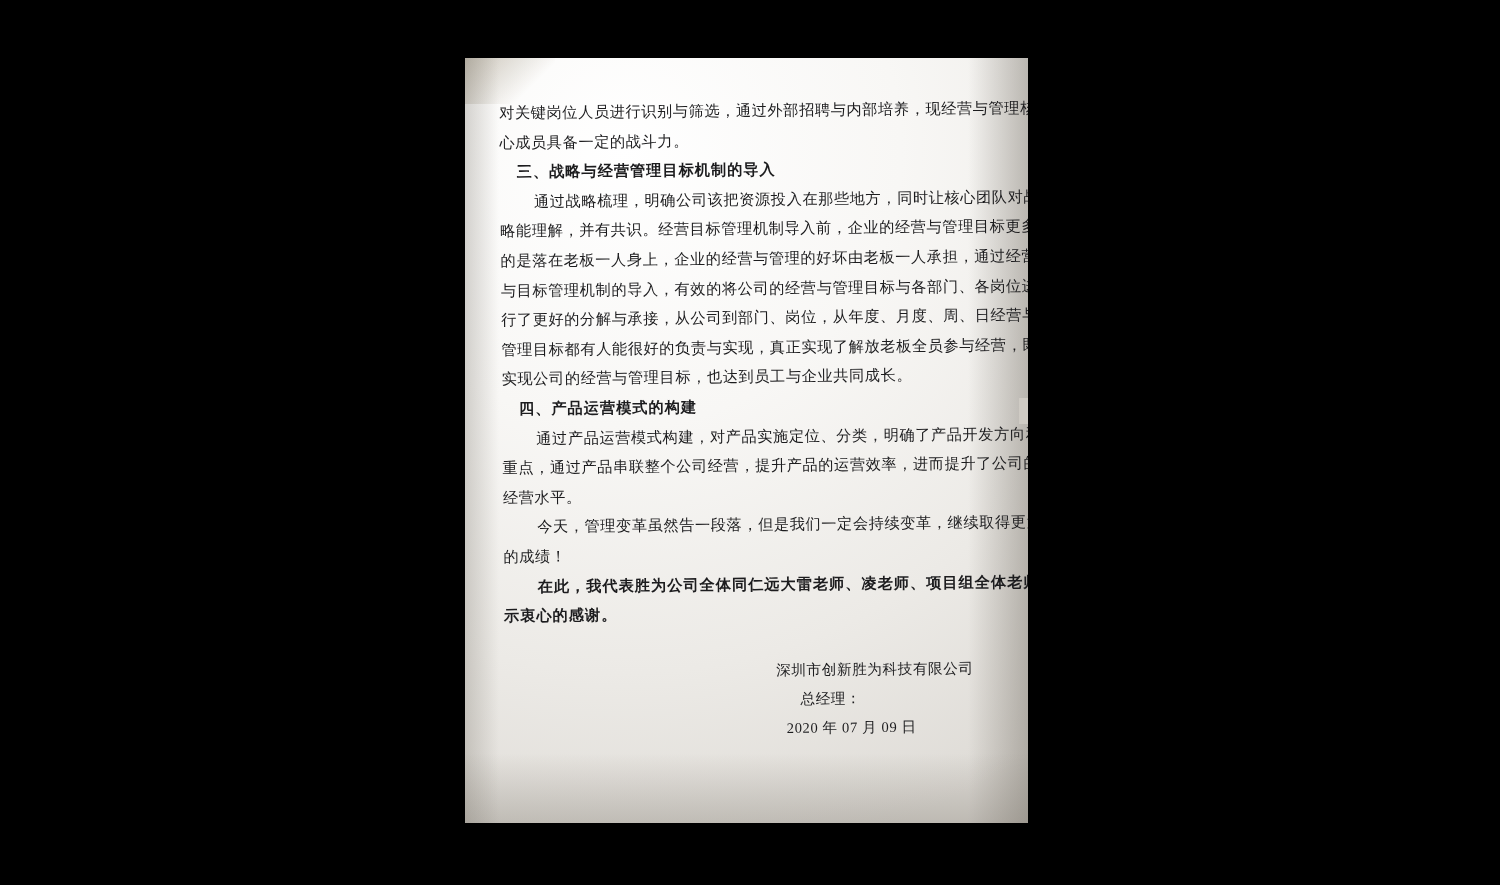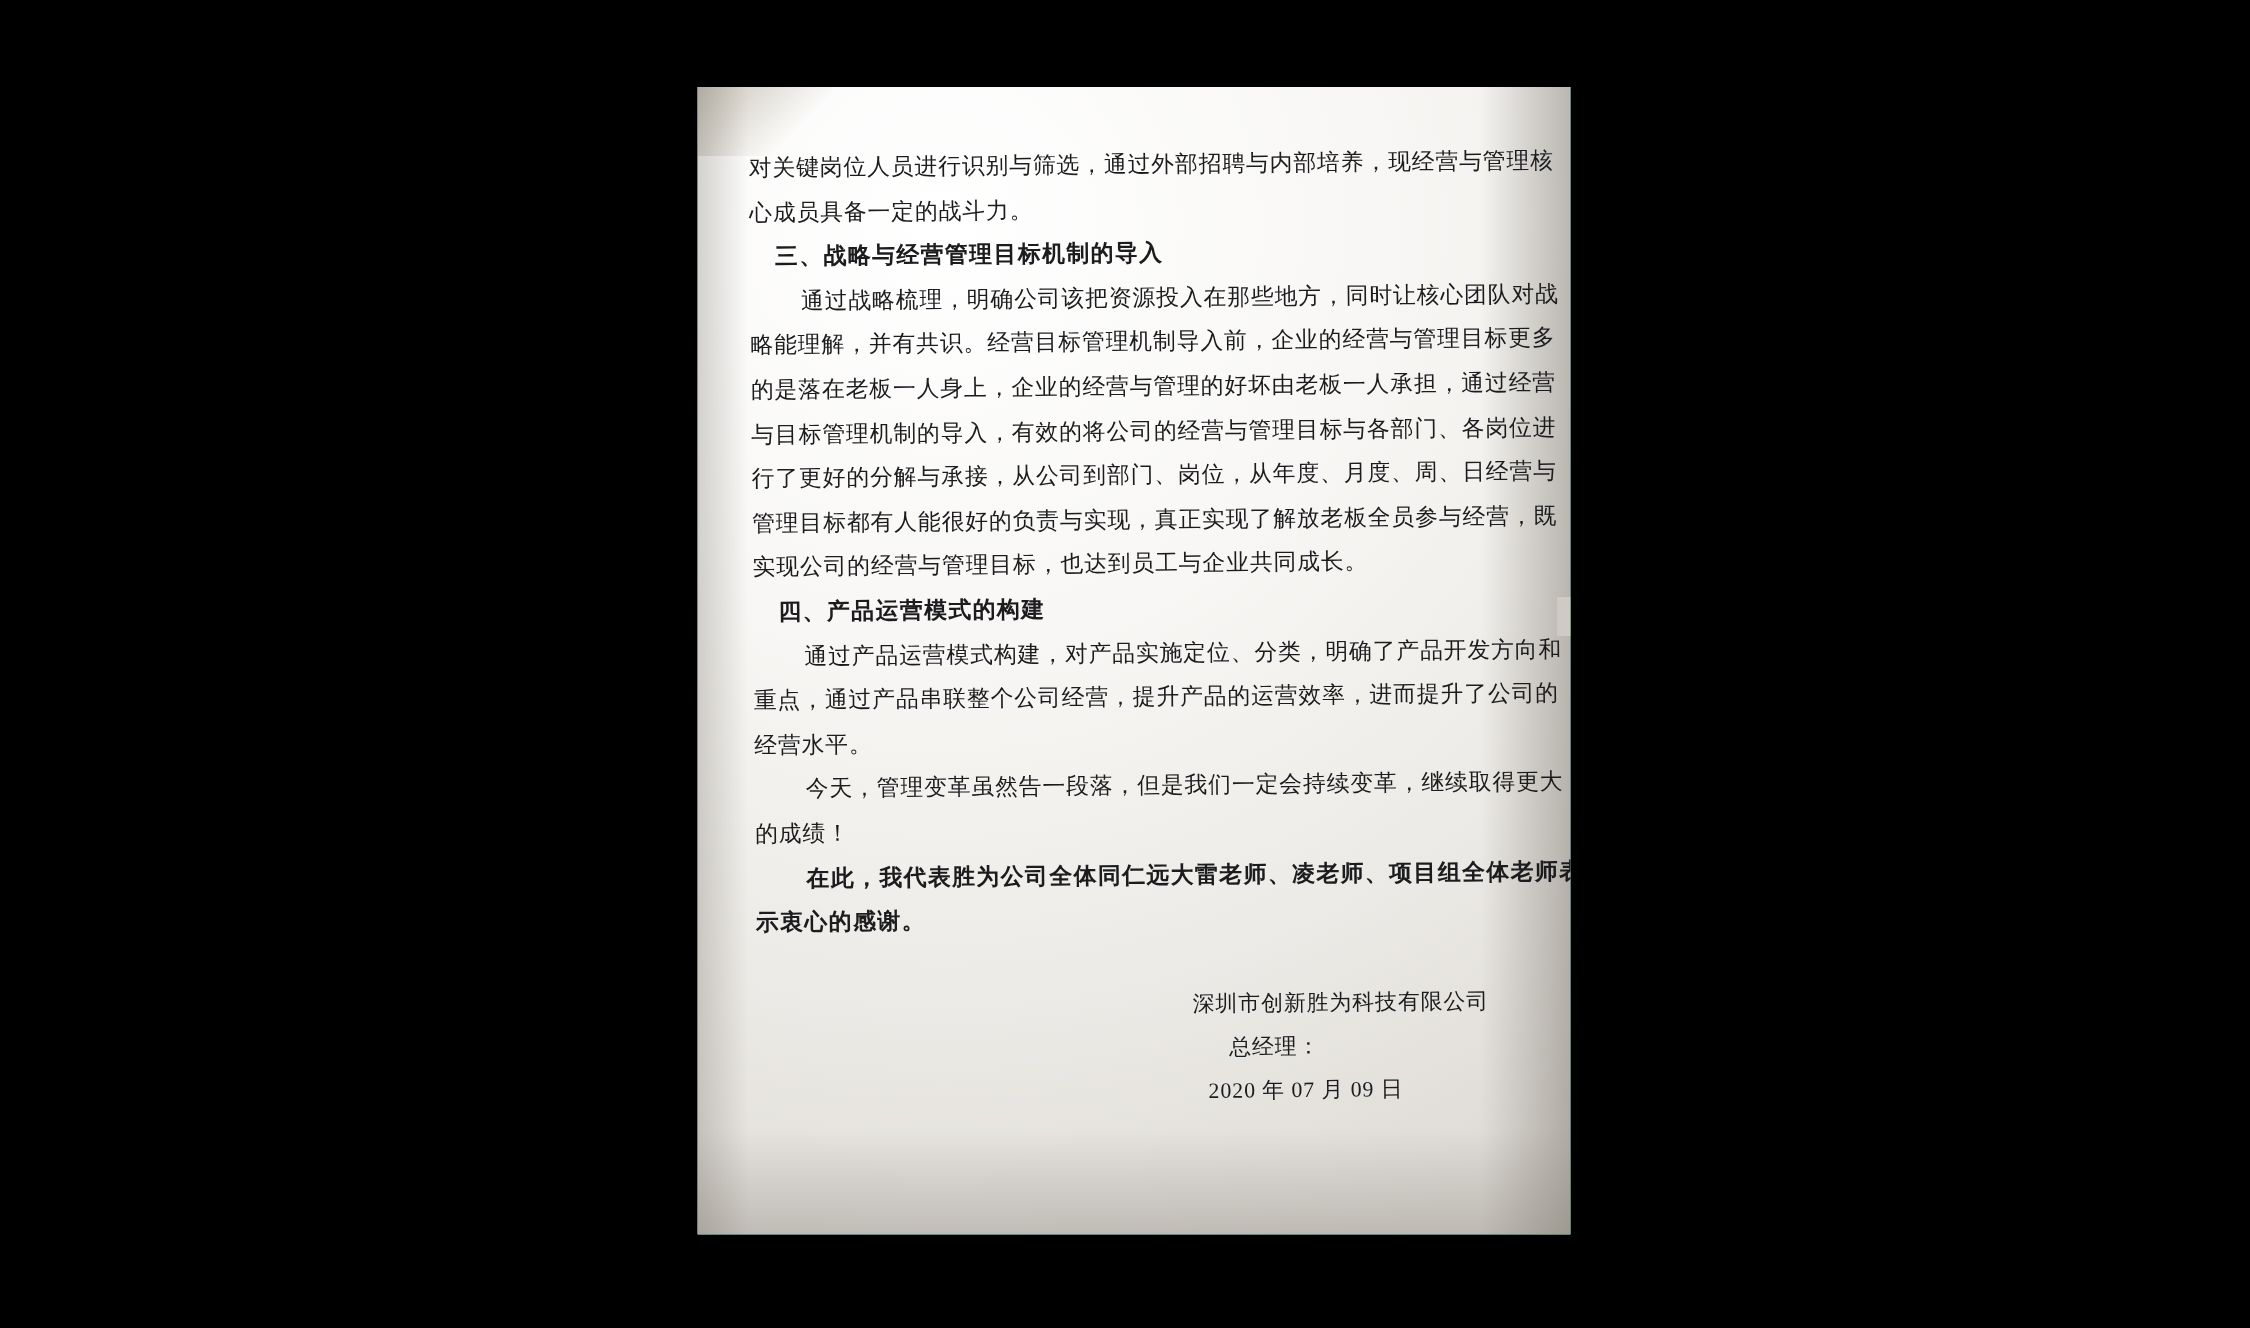--- a/index.html
+++ b/index.html
@@ -21,24 +21,23 @@
     background: #000000;
   }
 
   
   #page-photo {
     position: absolute;
     left: 465px;
     top: 58px;
     width: 563px;
     height: 765px;
-    background: #0f766e;
+    background: #86efac;
     box-shadow: 0 0 0 0 rgba(0,0,0,0);
     overflow: hidden;
-    padding-left: 19px;
   }
 
   
   .paper-surface {
     position: absolute;
     inset: 0;
     background:
       radial-gradient(130% 95% at 28% 12%, #ffffff 0%, #f8f7f5 38%, #eceae6 72%, #dedbd6 100%),
       linear-gradient(92deg, #f7f6f4 0%, #fbfaf8 35%, #f1efec 78%, #e6e3de 100%);
   }

